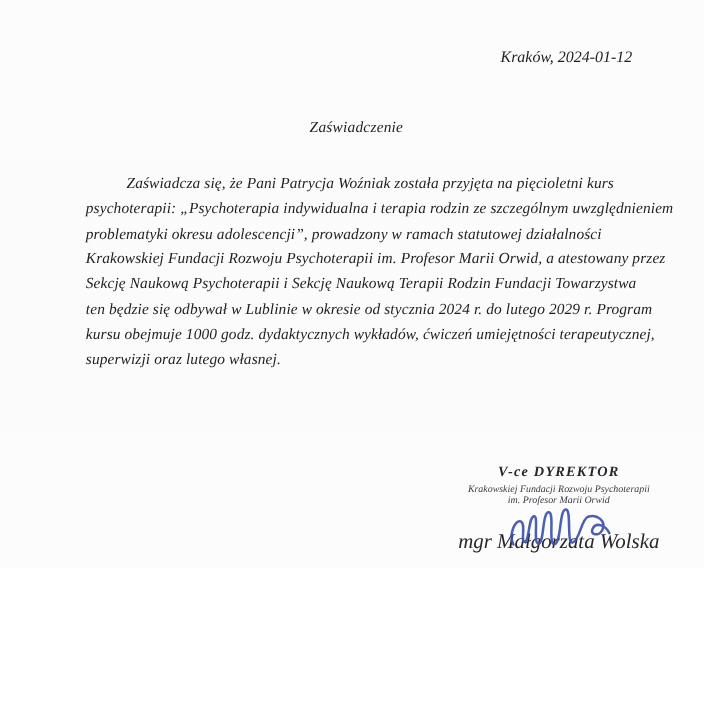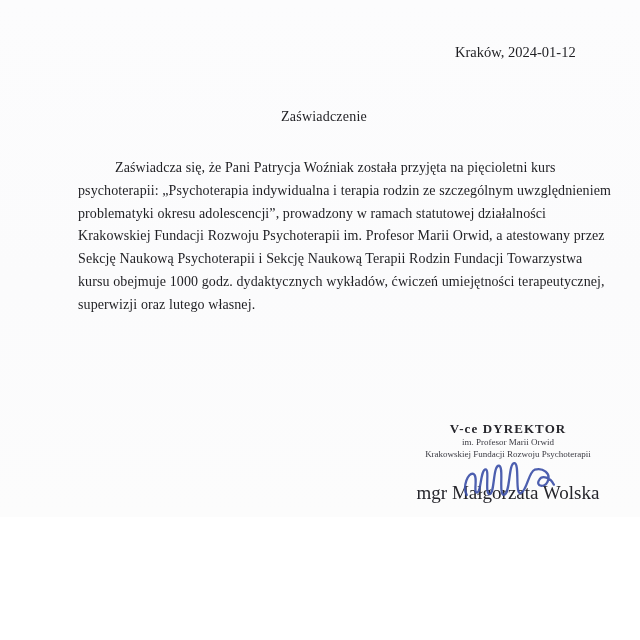--- a/index.html
+++ b/index.html
@@ -8,20 +8,21 @@
     background: #ffffff;
   }
   .page {
     position: relative;
     width: 640px;
     height: 517px;
     background: linear-gradient(180deg, #fcfcfd 0%, #fbfbfc 55%, #fcfcfc 100%);
     overflow: hidden;
     font-family: "Liberation Serif", serif;
     color: #1e1e22;
+    font-style: italic;
   }
   .date {
     position: absolute;
     top: 44px;
     left: 455px;
     font-size: 14.5px;
     white-space: nowrap;
   }
   .title {
     position: absolute;
@@ -94,28 +95,29 @@
   <div class="date">Kraków, 2024-01-12</div>
 
   <div class="title">Zaświadczenie</div>
 
   <div class="body-block">
     <div class="body-line indent">Zaświadcza się, że Pani Patrycja Woźniak została przyjęta na pięcioletni kurs</div>
     <div class="body-line">psychoterapii: „Psychoterapia indywidualna i terapia rodzin ze szczególnym uwzględnieniem</div>
     <div class="body-line">problematyki okresu adolescencji”, prowadzony w ramach statutowej działalności</div>
     <div class="body-line">Krakowskiej Fundacji Rozwoju Psychoterapii im. Profesor Marii Orwid, a atestowany przez</div>
     <div class="body-line">Sekcję Naukową Psychoterapii i Sekcję Naukową Terapii Rodzin Fundacji Towarzystwa</div>
+    <div class="body-line">ten będzie się odbywał w Lublinie w okresie od stycznia 2024 r. do lutego 2029 r. Program</div>
     <div class="body-line">kursu obejmuje 1000 godz. dydaktycznych wykładów, ćwiczeń umiejętności terapeutycznej,</div>
     <div class="body-line">superwizji oraz lutego własnej.</div>
   </div>
 
   <div class="sig-block">
     <div class="sig-role">V-ce DYREKTOR</div>
+    <div class="sig-org first">Krakowskiej Fundacji Rozwoju Psychoterapii</div>
     <div class="sig-org">im. Profesor Marii Orwid</div>
-    <div class="sig-org first">Krakowskiej Fundacji Rozwoju Psychoterapii</div>
     <div class="sig-name">mgr Małgorzata Wolska</div>
   </div>
 
   <svg class="signature-svg" viewBox="0 0 96 48" aria-hidden="true">
     <path d="M 6 36
              C 2 28, 8 14, 13 16
              C 18 18, 12 34, 16 34
              C 20 34, 20 12, 25 12
              C 29 12, 23 36, 28 36
              C 33 36, 32 8, 38 9

